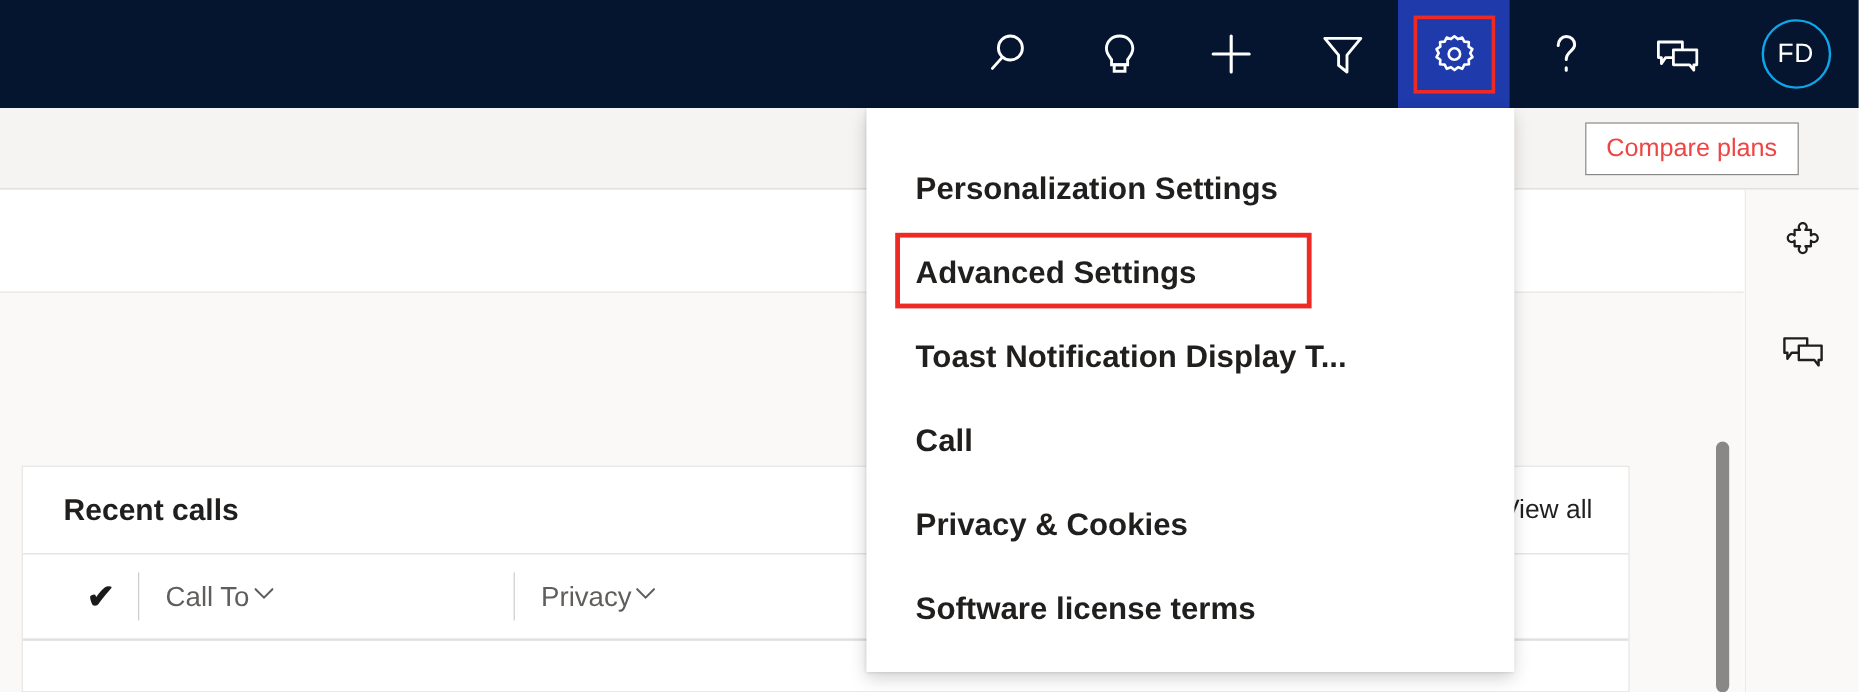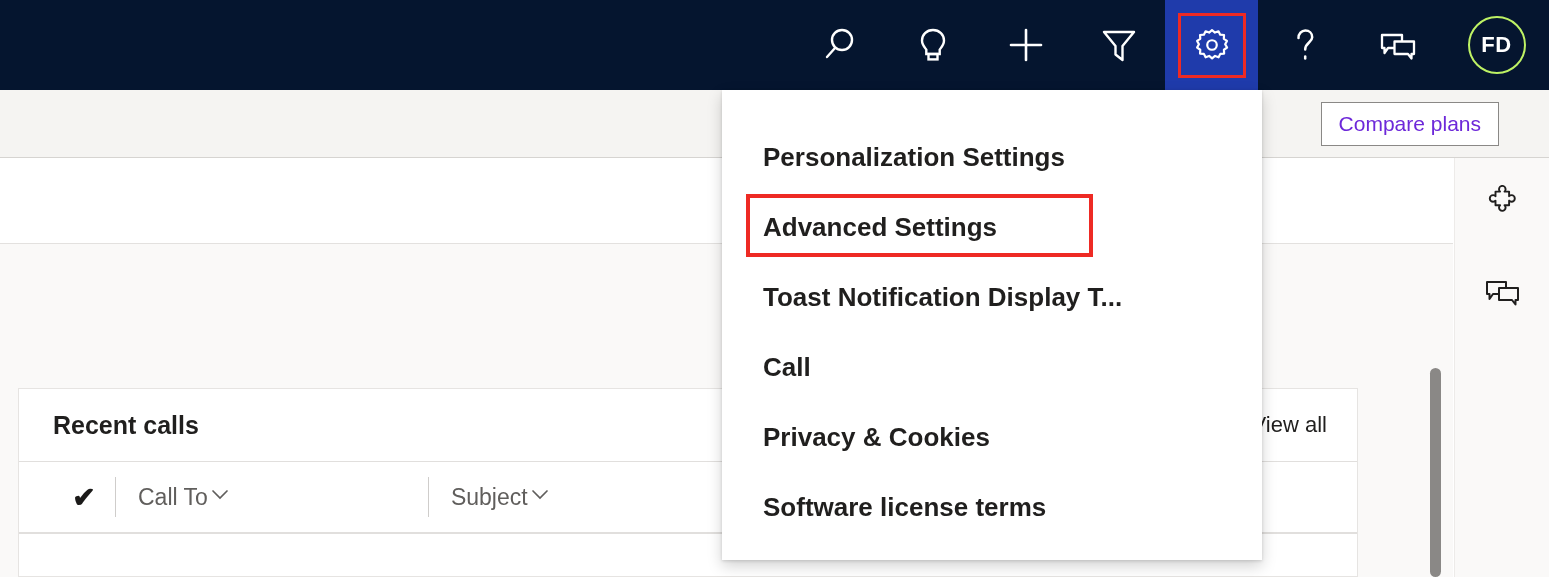--- a/index.html
+++ b/index.html
@@ -27,39 +27,39 @@
   .nav-btn.active { background: #1f3bab; }
   .nav-btn .sel-box {
     position: absolute; left: 13px; top: 13px;
     width: 68px; height: 65px;
     border: 3px solid #ee2a24;
   }
   .nav-btn svg { display: block; }
   .avatar-wrap { width: 105px; height: 90px; display: flex; align-items: center; justify-content: center; }
   .avatar {
     width: 58px; height: 58px; border-radius: 50%;
-    border: 2px solid #bef264;
+    border: 2px solid #0ea5e9;
     display: flex; align-items: center; justify-content: center;
-    color: #ffffff; font-size: 22px; letter-spacing: .5px; font-weight: bold;
+    color: #ffffff; font-size: 22px; letter-spacing: .5px;
   }
 
   
   .command-bar {
     position: absolute; left: 0; top: 90px;
     width: 1549px; height: 68px;
     background: #f5f4f2;
     border-bottom: 1px solid #d6d4d1;
     display: flex; align-items: center; justify-content: flex-end;
   }
   .compare-plans {
     margin-right: 50px;
     height: 44px; padding: 0 17px;
     background: #ffffff;
     border: 1px solid #8a8886;
-    color: #6d28d9;
+    color: #ef4444;
     font-size: 21px;
     display: flex; align-items: center;
     cursor: pointer;
   }
 
   
   .content-strip {
     position: absolute; left: 0; top: 158px;
     width: 1453px; height: 86px;
     background: #ffffff;
@@ -250,21 +250,21 @@
       <div class="col">
         <span>Call To</span>
         <span class="chev">
           <svg width="24" height="24" viewBox="0 0 24 24" fill="none" stroke="#605e5c" stroke-width="1.7" stroke-linecap="round">
             <polyline points="5,9 12,16 19,9"></polyline>
           </svg>
         </span>
       </div>
       <div class="col-div" style="margin-left:196px;"></div>
       <div class="col">
-        <span>Subject</span>
+        <span>Privacy</span>
         <span class="chev">
           <svg width="24" height="24" viewBox="0 0 24 24" fill="none" stroke="#605e5c" stroke-width="1.7" stroke-linecap="round">
             <polyline points="5,9 12,16 19,9"></polyline>
           </svg>
         </span>
       </div>
     </div>
   </div>
 
   <div class="scrollbar-track"></div>

